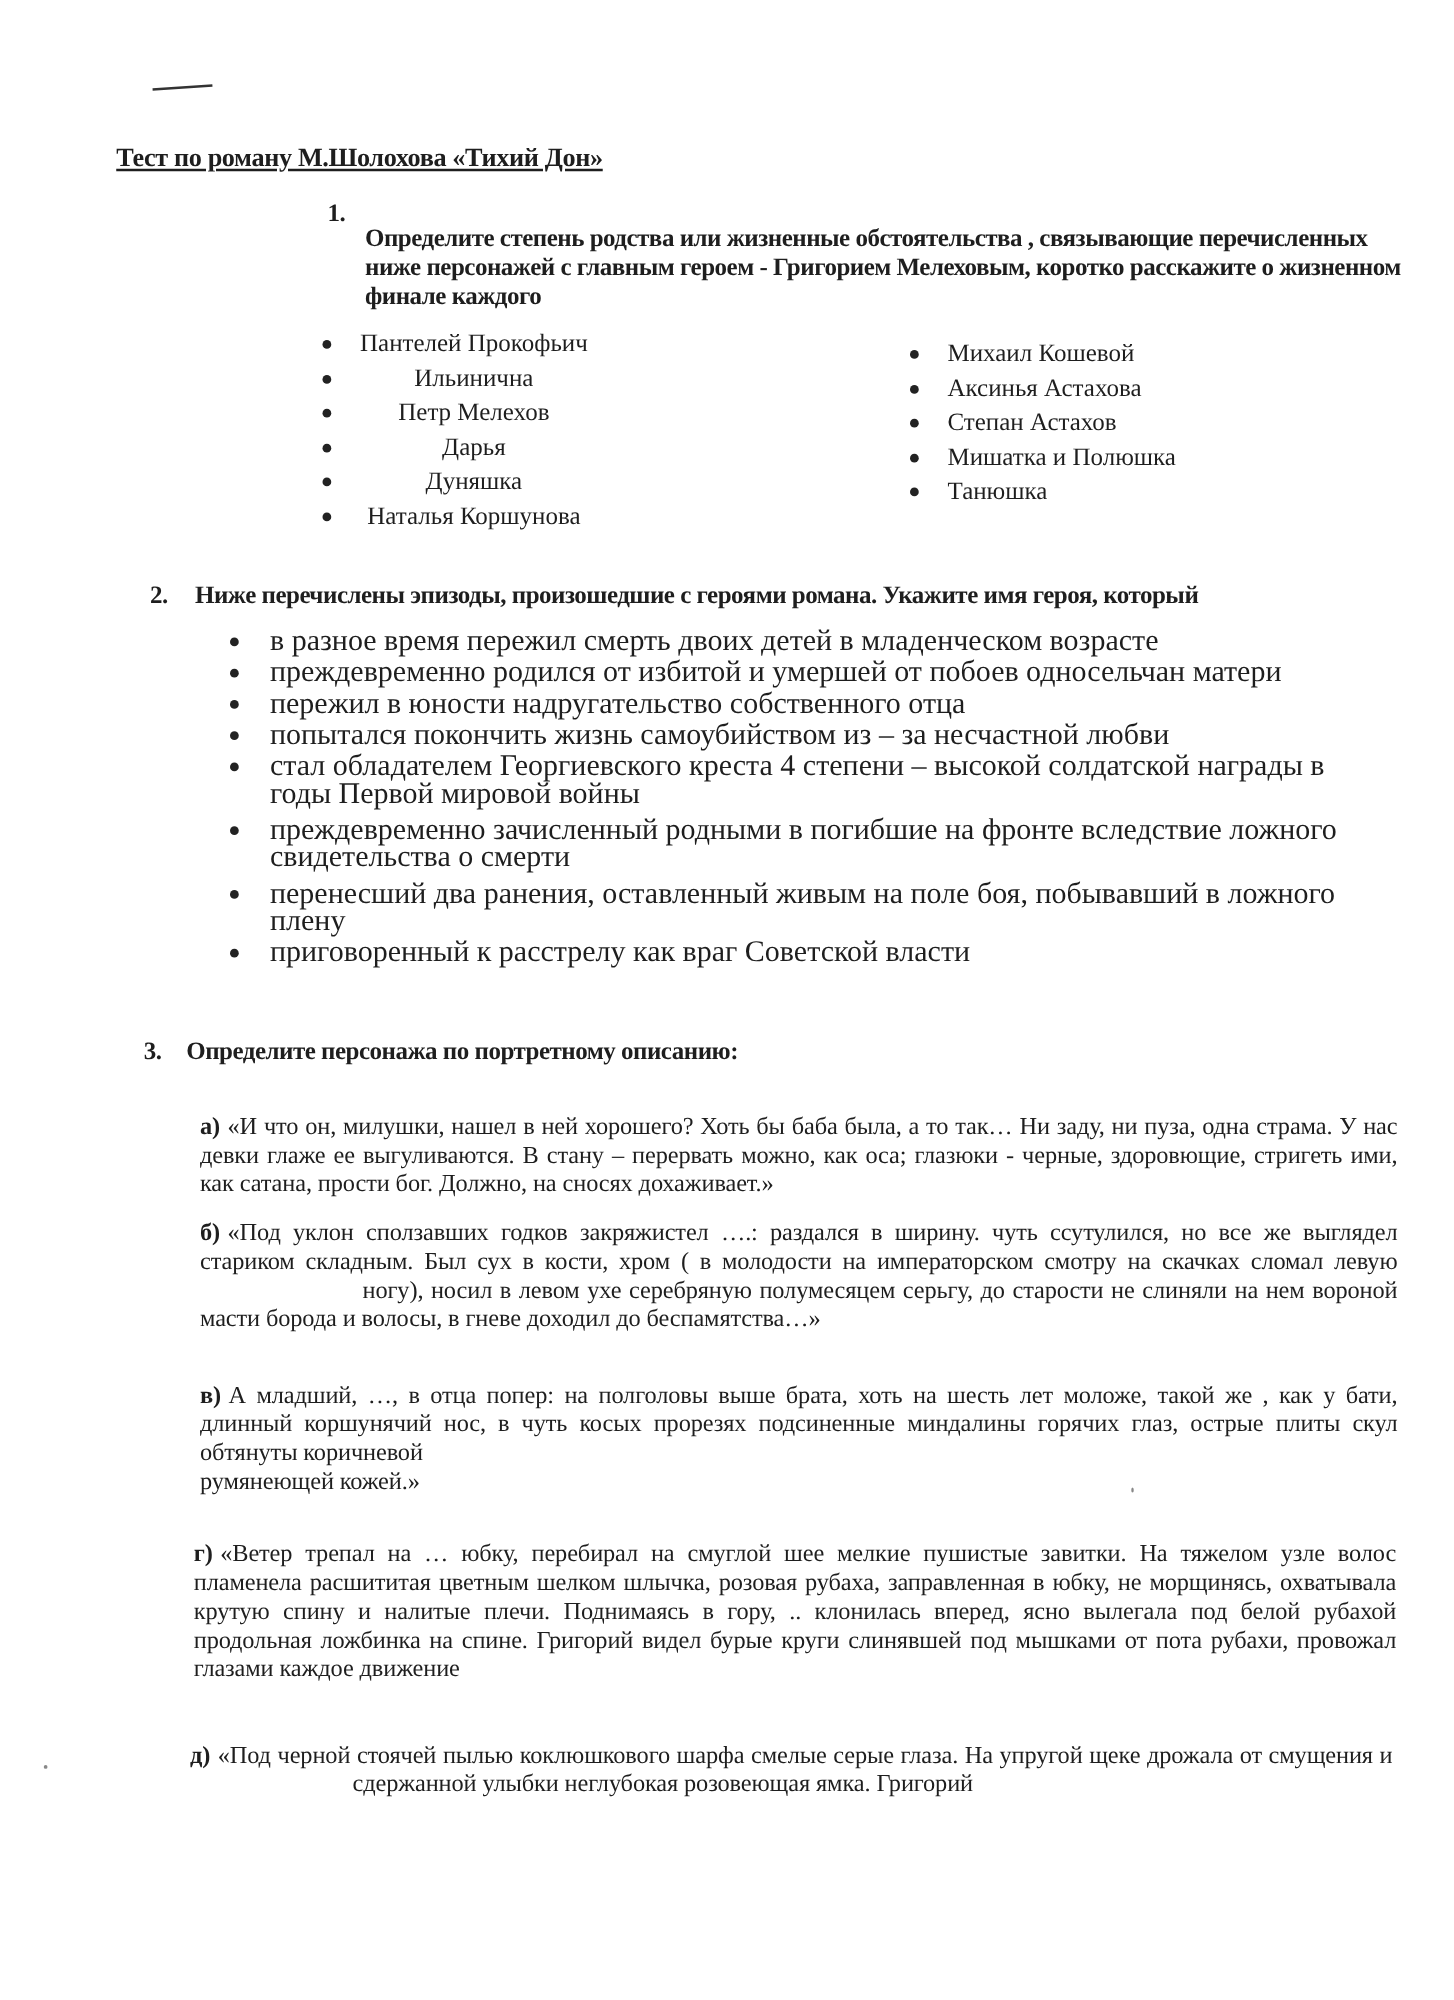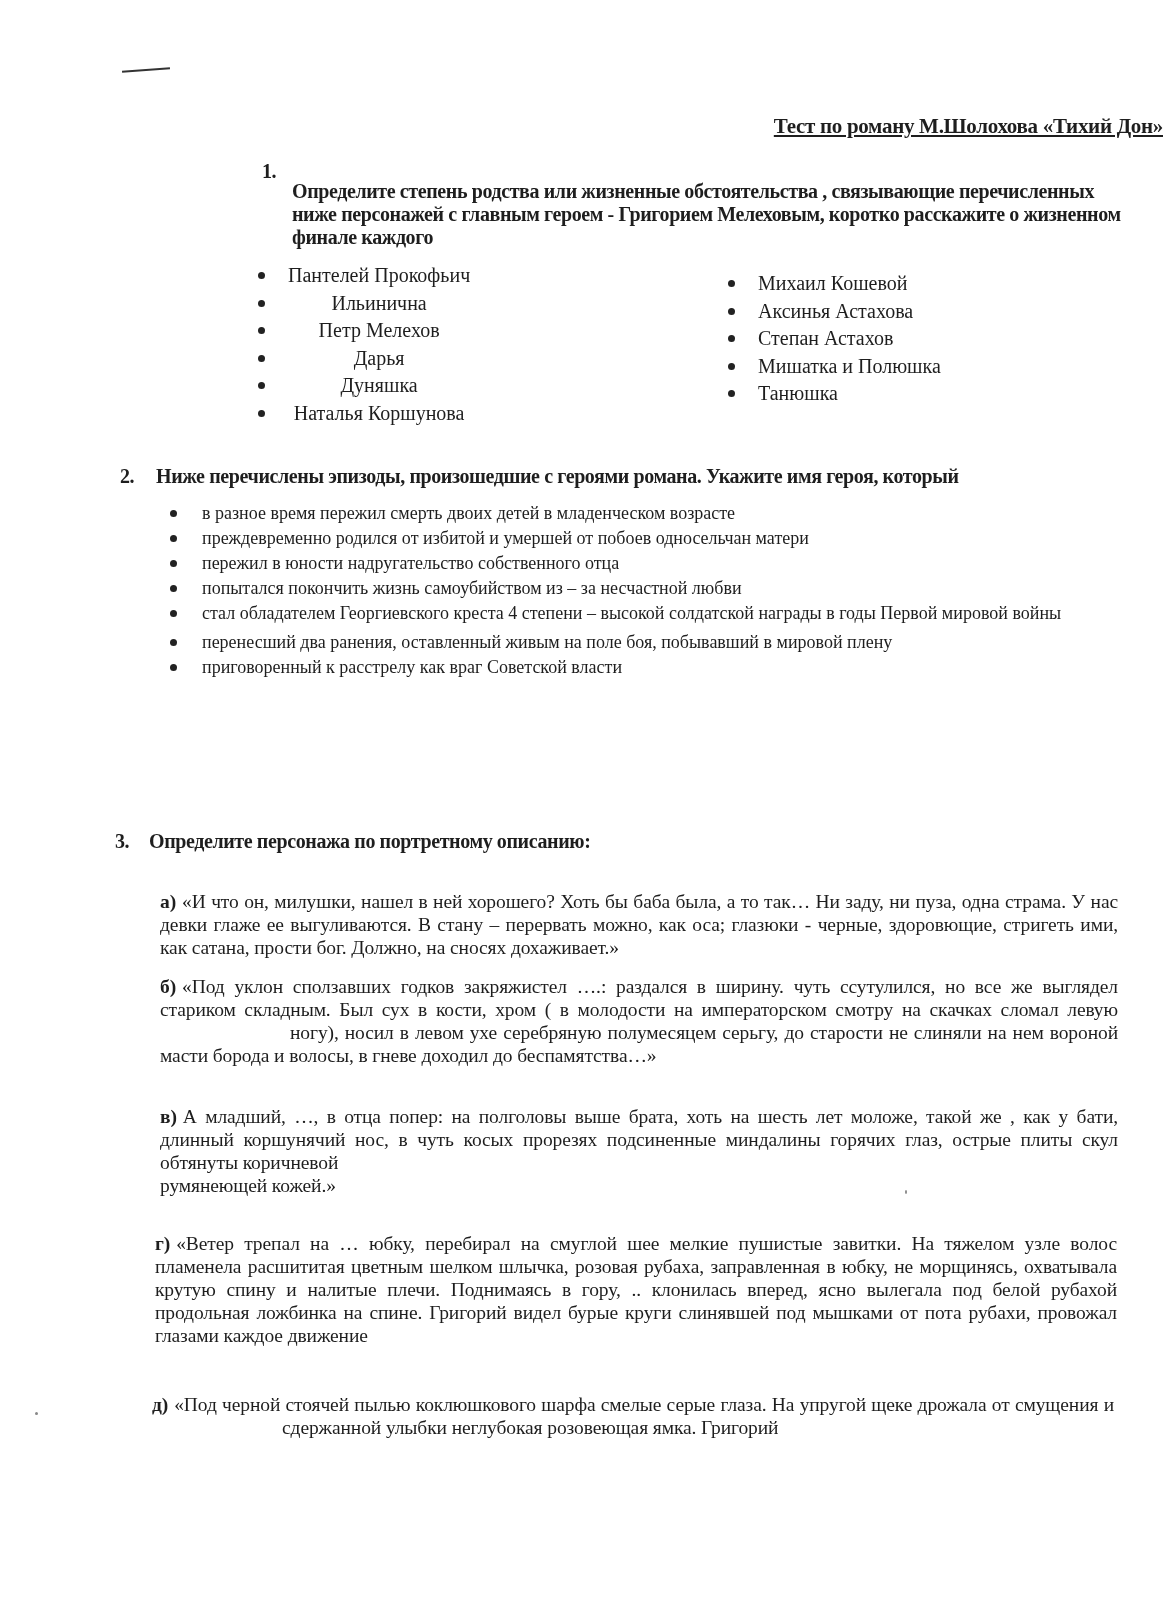--- a/index.html
+++ b/index.html
@@ -7,21 +7,21 @@
     width: 1163px; height: 1600px; position: relative; overflow: hidden;
     font-family: "Liberation Serif", "DejaVu Serif", serif;
     color: #1e1e1e;
   }
   .scan-mark {
     position: absolute; left: 122px; top: 69px; width: 48px; height: 2px;
     background: #333; transform: rotate(-4deg);
   }
   .title {
     position: absolute; left: 0; width: 1163px; top: 114px;
-    text-align: right; font-weight: bold; font-size: 21px;
+    text-align: left; font-weight: bold; font-size: 21px;
     text-decoration: underline; padding-left: 93px; box-sizing: border-box;
     letter-spacing: -0.3px;
   }
   .q-head {
     position: absolute; font-weight: bold; font-size: 20px; line-height: 23px;
     letter-spacing: -0.4px;
   }
   .q-num { position: absolute; left: 0; top: 0; }
   .q-text { display: block; }
   .q1 { left: 262px; top: 160px; width: 880px; }
@@ -37,23 +37,23 @@
   }
   ul.names li { position: relative; padding-left: 30px; }
   ul.names li::before {
     content: ""; position: absolute; left: 0; top: 10px;
     width: 7px; height: 7px; border-radius: 50%; background: #222;
   }
   .names-left { left: 258px; top: 262px; text-align: center; }
   .names-right { left: 728px; top: 270px; }
 
   ul.episodes {
-    position: absolute; left: 170px; top: 502px; width: 920px;
+    position: absolute; left: 184px; top: 502px; width: 920px;
     list-style: none; margin: 0; padding: 0;
-    font-size: 18px; line-height: 22px;
+    font-size: 24px; line-height: 22px;
   }
   ul.episodes li { position: relative; padding-left: 32px; margin-bottom: 7px; }
   ul.episodes li::before {
     content: ""; position: absolute; left: 0; top: 8px;
     width: 7px; height: 7px; border-radius: 50%; background: #222;
   }
   ul.episodes li.tight { margin-bottom: 3px; }
 
   .para {
     position: absolute; font-size: 19.5px; line-height: 23px;
@@ -103,21 +103,22 @@
   <span class="q-num">2.</span>
   <span class="q-text">Ниже перечислены эпизоды, произошедшие с героями романа. Укажите имя героя, который</span>
 </div>
 
 <ul class="episodes">
   <li class="tight">в разное время пережил смерть двоих детей в младенческом возрасте</li>
   <li class="tight">преждевременно родился от избитой и умершей от побоев  односельчан матери</li>
   <li class="tight">пережил в юности надругательство собственного отца</li>
   <li class="tight">попытался покончить жизнь самоубийством из – за несчастной любви</li>
   <li>стал обладателем Георгиевского креста 4 степени – высокой солдатской награды в годы Первой мировой войны</li>
-  <li class="tight">перенесший два ранения, оставленный живым на поле боя, побывавший в мировой плену</li>
+  <li>преждевременно зачисленный родными в погибшие  на фронте вследствие ложного свидетельства о смерти</li>
+  <li class="tight">перенесший два ранения, оставленный живым на поле боя, побывавший в ложного плену</li>
   <li>приговоренный к расстрелу как враг Советской власти</li>
 </ul>
 
 <div class="q-head q3">
   <span class="q-num">3.</span>
   <span class="q-text">Определите персонажа по портретному описанию:</span>
 </div>
 
 <div class="para pa">
   <span class="lbl">а)</span><span>«И что он, милушки, нашел в ней хорошего? Хоть бы баба была, а то так… Ни заду, ни пуза, одна страма. У нас девки глаже ее выгуливаются. В стану – перервать можно, как оса; глазюки - черные, здоровющие, стригеть ими, как сатана, прости бог. Должно, на сносях дохаживает.»</span>

